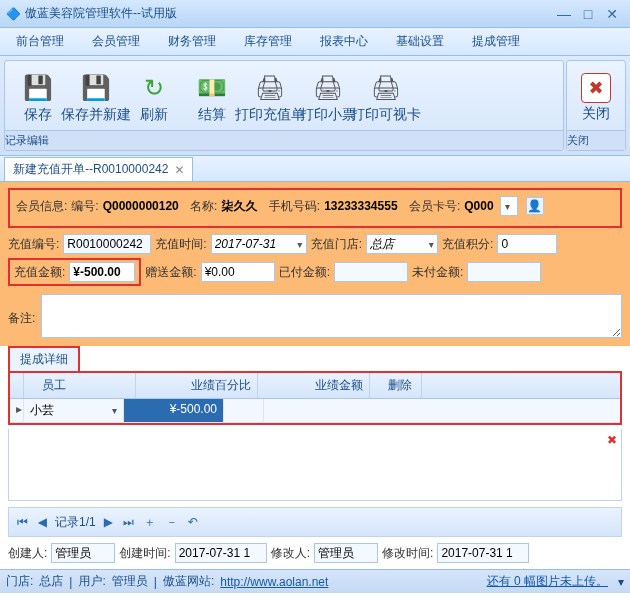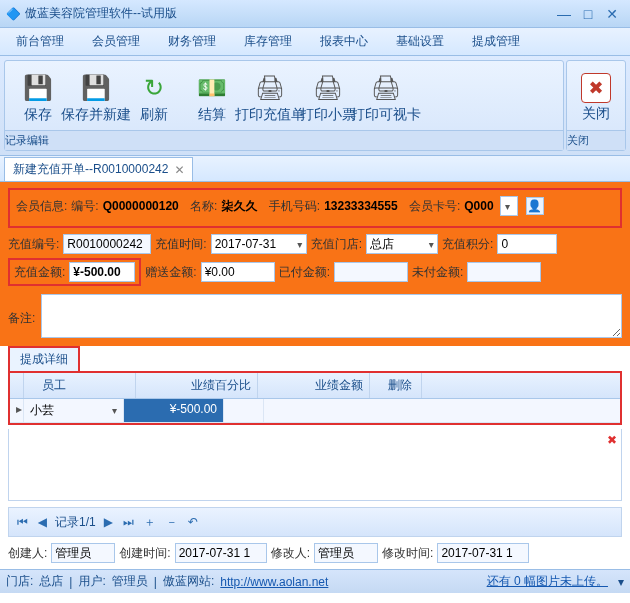--- a/index.html
+++ b/index.html
@@ -20,29 +20,29 @@
 .ribbon-btn { width: 58px; display: flex; flex-direction: column; align-items: center; justify-content: center; padding: 2px 2px; cursor: pointer; border: 1px solid transparent; border-radius: 3px; }
 .ribbon-btn .ico { width: 32px; height: 32px; display: flex; align-items: center; justify-content: center; font-size: 24px; }
 .ribbon-btn .lbl { margin-top: 2px; color: #1a4e8a; white-space: nowrap; font-size: 14px; }
 .ribbon-caption { text-align: left; padding: 2px 0; font-size: 11px; color: #1a4e8a; background: #cfe0f7; border-top: 1px solid #a9c7ea; }
 .ribbon-close { width: 54px; display: flex; flex-direction: column; align-items: center; justify-content: center; }
 
 .tabstrip { height: 26px; background: linear-gradient(#e8f2ff,#d5e8ff); display: flex; align-items: flex-end; padding: 0 4px; border-bottom: 1px solid #99bde6; }
 .tab { background: #fff; border: 1px solid #99bde6; border-bottom: none; padding: 3px 8px; margin-right: 2px; color: #1a4e8a; display: flex; align-items: center; gap: 6px; }
 .tab .close { cursor: pointer; color: #888; }
 
-.form-area { background: #f97316; padding: 6px 8px 2px 8px; }
+.form-area { background: #fdba74; padding: 6px 8px 2px 8px; }
 .hl-red { border: 2px solid #e03030; padding: 4px 6px; margin-bottom: 4px; }
 .row { display: flex; align-items: center; gap: 4px; margin-bottom: 4px; height: 24px; }
 .lbl { color: #333; white-space: nowrap; }
 .val { color: #000; }
 .inp { border: 1px solid #a9c7ea; background: #fff; height: 20px; padding: 0 3px; }
 .inp.ro { background: #f4f8ff; }
 .combo { display: inline-flex; align-items: center; border: 1px solid #a9c7ea; background: #fff; height: 20px; }
-.combo input { border: none; height: 18px; padding: 0 3px; width: 100%; outline: none; }
+.combo input { border: none; height: 18px; padding: 0 3px; width: 100%; outline: none; font-style: italic; }
 .combo .arrow { width: 14px; text-align: center; color: #555; cursor: pointer; font-size: 10px; }
 .amount-red { font-weight: bold; }
 
 .remark-row { display: flex; align-items: center; gap: 6px; padding: 6px 0; }
 .remark-box { flex: 1; height: 44px; border: 1px solid #a9c7ea; background: #fff; }
 
 .section-tab { display: inline-block; border: 1px solid #a9c7ea; border-bottom: none; background: #eaf3ff; padding: 3px 10px; color: #1a4e8a; margin-left: 8px; }
 .grid-wrap { border: 2px solid #e03030; margin: 0 8px 4px 8px; }
 .grid-head { display: flex; background: linear-gradient(#e8f2ff,#d5e5fb); border-bottom: 1px solid #a9c7ea; gap: 12px; }
 .grid-head .cell { padding: 4px 6px; color: #1a4e8a; border-right: 1px solid #c0d4ee; }

